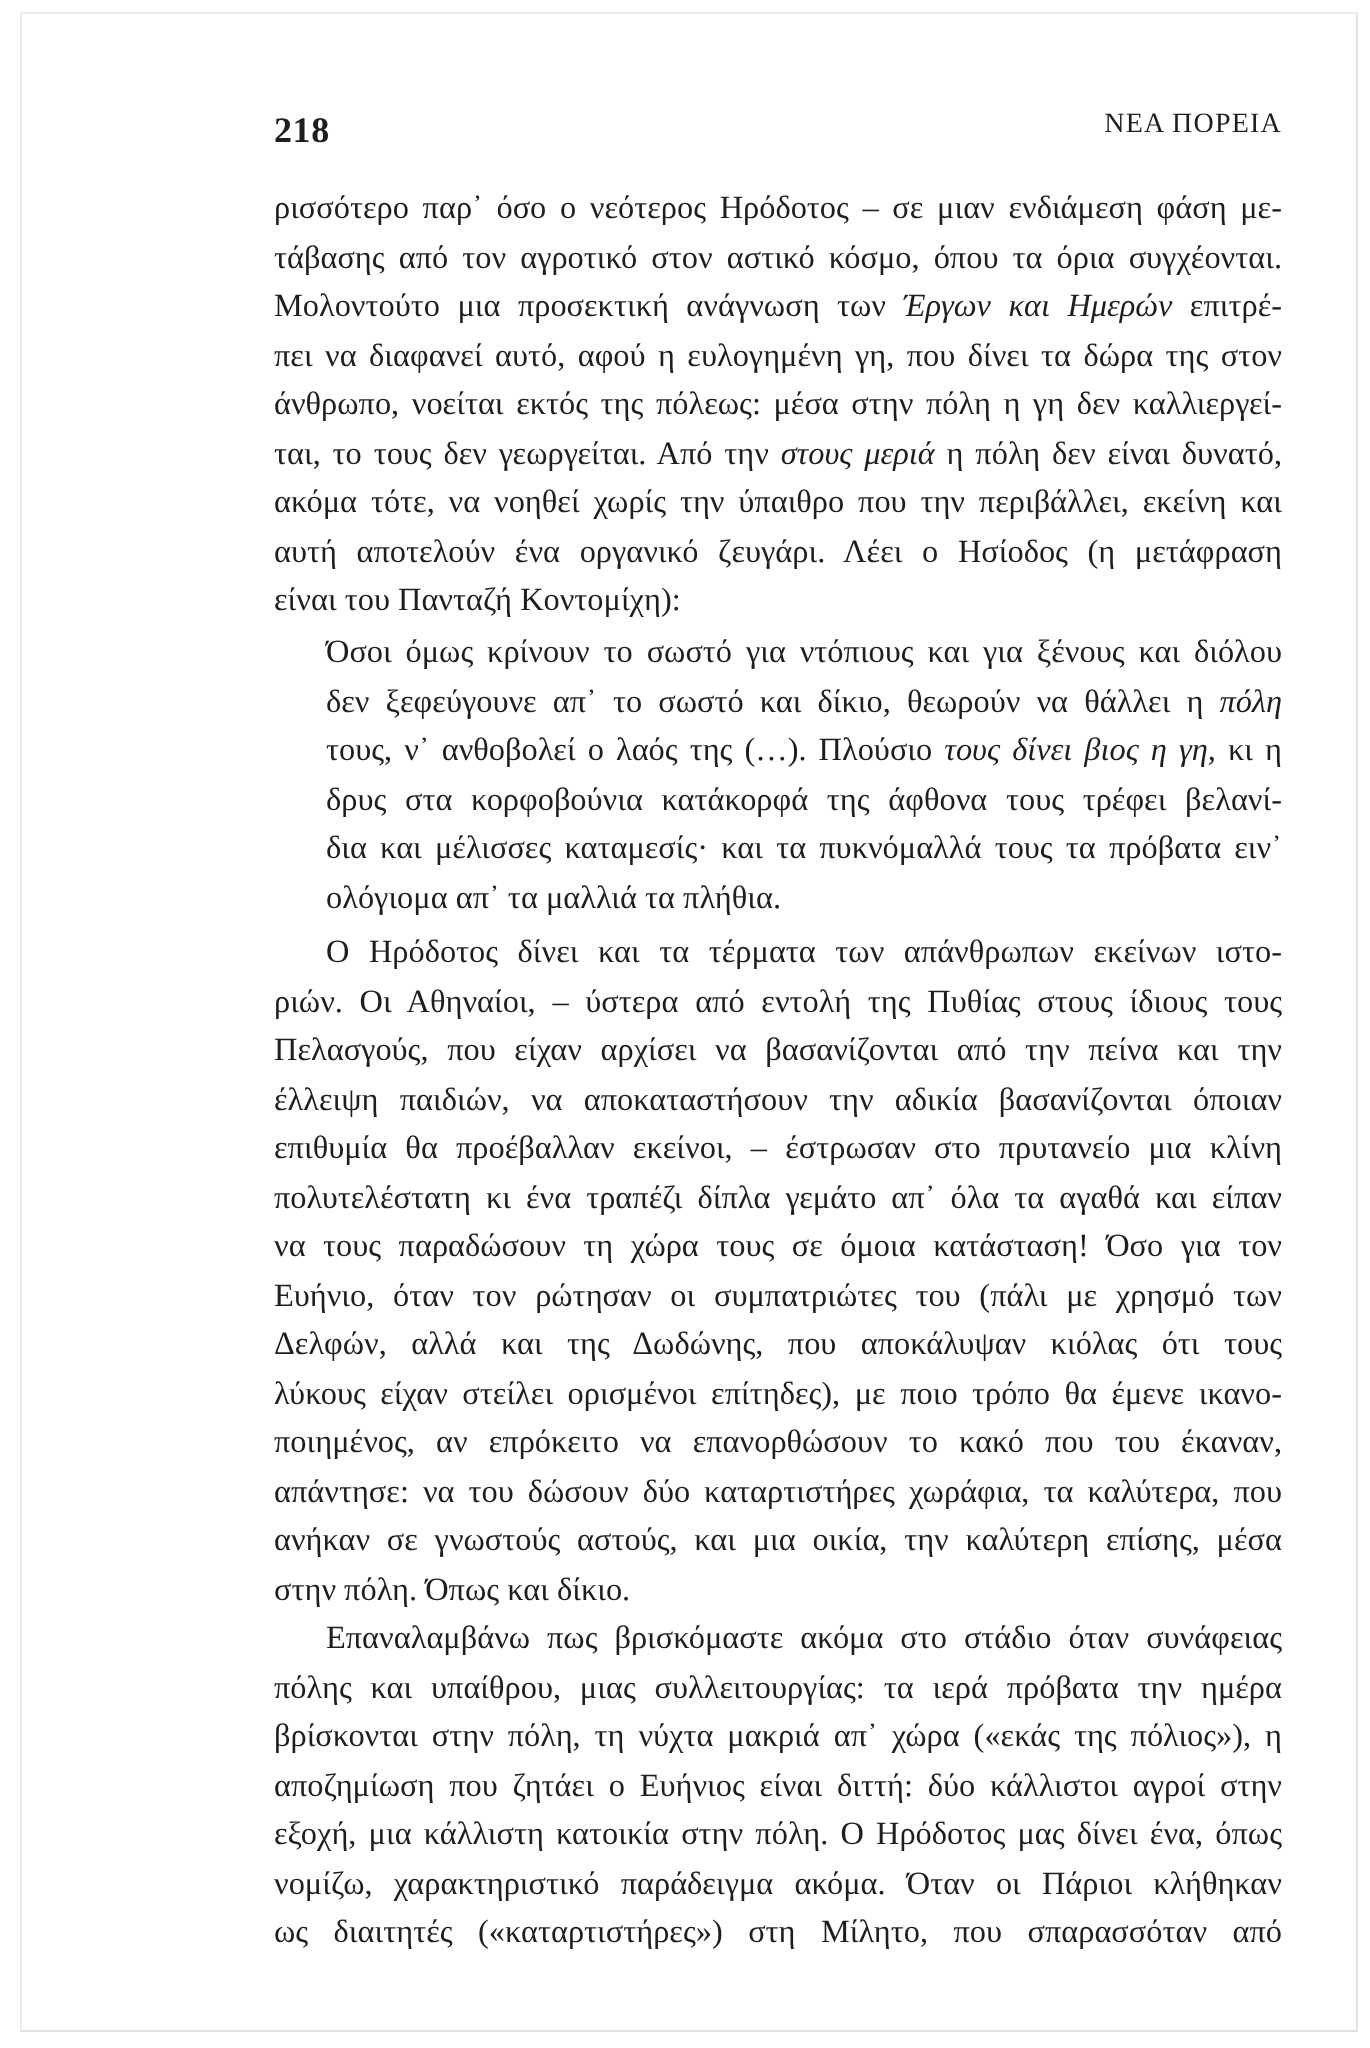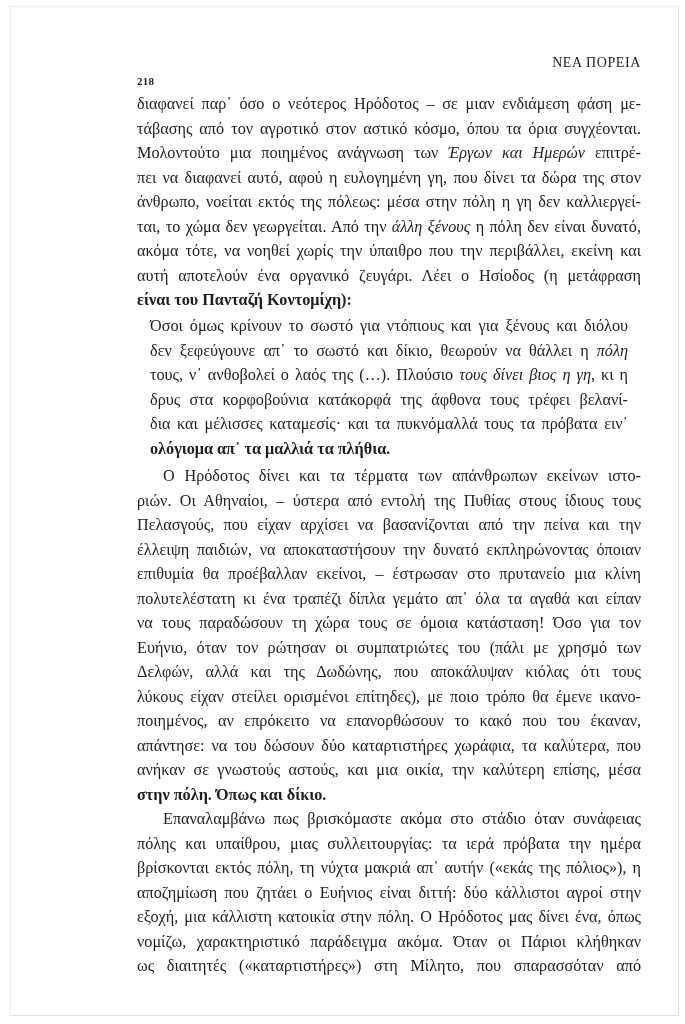--- a/index.html
+++ b/index.html
@@ -3,78 +3,78 @@
 <meta charset="utf-8">
 <style>
   html, body { margin: 0; padding: 0; }
   body {
     width: 685px; height: 1024px; background: #ffffff; position: relative; overflow: hidden;
     font-family: "Liberation Serif", "DejaVu Serif", serif; color: #1e1e1e;
   }
   .page-edge { position: absolute; left: 10px; top: 6px; right: 6px; bottom: 8px;
     border-left: 1px solid #ececec; border-top: 1px solid #ececec; border-right: 1px solid #e4e4e4; border-bottom: 1px solid #e4e4e4; }
   .running-head { position: absolute; top: 55px; left: 137px; width: 504px; height: 20px; }
-  .page-number { position: absolute; left: 0; top: 0; font-size: 11px; font-weight: bold; letter-spacing: 0.3px; margin-top: 20px; }
+  .page-number { position: absolute; left: 0; top: 0; font-size: 18px; font-weight: bold; letter-spacing: 0.3px; }
   .running-title { position: absolute; right: 0; top: 0; font-size: 14px; letter-spacing: 0.6px; margin-left: 16px; }
   .line { position: absolute; left: 137px; width: 504px; font-size: 16.2px; line-height: 20px; white-space: nowrap;
     text-align: justify; text-align-last: justify; }
-  .line.last { text-align-last: left; font-weight: bold; }
+  .line.last { text-align-last: left; }
   .line.indent { left: 163px; width: 478px; }
-  .line.quote { left: 150px; width: 478px; }
+  .line.quote { left: 163px; width: 478px; }
   i { }
 </style>
 </head>
 <body>
 
 <div class="page-edge"></div>
 
 <div class="running-head">
   <span class="page-number">218</span>
   <span class="running-title">ΝΕΑ ΠΟΡΕΙΑ</span>
 </div>
 
 <div>
-  <div class="line" style="top:94px">διαφανεί παρ᾽ όσο ο νεότερος Ηρόδοτος – σε μιαν ενδιάμεση φάση με-</div>
+  <div class="line" style="top:94px">ρισσότερο παρ᾽ όσο ο νεότερος Ηρόδοτος – σε μιαν ενδιάμεση φάση με-</div>
   <div class="line" style="top:118.5px">τάβασης από τον αγροτικό στον αστικό κόσμο, όπου τα όρια συγχέονται.</div>
-  <div class="line" style="top:143px"><span>Μολοντούτο μια ποιημένος ανάγνωση των </span><i>Έργων και Ημερών</i><span> επιτρέ-</span></div>
+  <div class="line" style="top:143px"><span>Μολοντούτο μια προσεκτική ανάγνωση των </span><i>Έργων και Ημερών</i><span> επιτρέ-</span></div>
   <div class="line" style="top:167.5px">πει να διαφανεί αυτό, αφού η ευλογημένη γη, που δίνει τα δώρα της στον</div>
   <div class="line" style="top:192px">άνθρωπο, νοείται εκτός της πόλεως: μέσα στην πόλη η γη δεν καλλιεργεί-</div>
-  <div class="line" style="top:216.5px"><span>ται, το χώμα δεν γεωργείται. Από την </span><i>άλλη ξένους</i><span> η πόλη δεν είναι δυνατό,</span></div>
+  <div class="line" style="top:216.5px"><span>ται, το τους δεν γεωργείται. Από την </span><i>στους μεριά</i><span> η πόλη δεν είναι δυνατό,</span></div>
   <div class="line" style="top:241px">ακόμα τότε, να νοηθεί χωρίς την ύπαιθρο που την περιβάλλει, εκείνη και</div>
   <div class="line" style="top:265.5px">αυτή αποτελούν ένα οργανικό ζευγάρι. Λέει ο Ησίοδος (η μετάφραση</div>
   <div class="line last" style="top:290px">είναι του Πανταζή Κοντομίχη):</div>
 </div>
 
 <div>
   <div class="line quote" style="top:316px">Όσοι όμως κρίνουν το σωστό για ντόπιους και για ξένους και διόλου</div>
   <div class="line quote" style="top:340.5px"><span>δεν ξεφεύγουνε απ᾽ το σωστό και δίκιο, θεωρούν να θάλλει η </span><i>πόλη</i></div>
   <div class="line quote" style="top:365px"><span>τους, ν᾽ ανθοβολεί ο λαός της (…). Πλούσιο </span><i>τους δίνει βιος η γη,</i><span> κι η</span></div>
   <div class="line quote" style="top:389.5px">δρυς στα κορφοβούνια κατάκορφά της άφθονα τους τρέφει βελανί-</div>
   <div class="line quote" style="top:414px">δια και μέλισσες καταμεσίς· και τα πυκνόμαλλά τους τα πρόβατα ειν᾽</div>
   <div class="line quote last" style="top:438.5px">ολόγιομα απ᾽ τα μαλλιά τα πλήθια.</div>
 </div>
 
 <div>
   <div class="line indent" style="top:466px">Ο Ηρόδοτος δίνει και τα τέρματα των απάνθρωπων εκείνων ιστο-</div>
   <div class="line" style="top:490.5px">ριών. Οι Αθηναίοι, – ύστερα από εντολή της Πυθίας στους ίδιους τους</div>
   <div class="line" style="top:515px">Πελασγούς, που είχαν αρχίσει να βασανίζονται από την πείνα και την</div>
-  <div class="line" style="top:539.5px">έλλειψη παιδιών, να αποκαταστήσουν την δυνατό εκπληρώνοντας όποιαν</div>
+  <div class="line" style="top:539.5px">έλλειψη παιδιών, να αποκαταστήσουν την αδικία βασανίζονται όποιαν</div>
   <div class="line" style="top:564px">επιθυμία θα προέβαλλαν εκείνοι, – έστρωσαν στο πρυτανείο μια κλίνη</div>
   <div class="line" style="top:588.5px">πολυτελέστατη κι ένα τραπέζι δίπλα γεμάτο απ᾽ όλα τα αγαθά και είπαν</div>
   <div class="line" style="top:613px">να τους παραδώσουν τη χώρα τους σε όμοια κατάσταση! Όσο για τον</div>
   <div class="line" style="top:637.5px">Ευήνιο, όταν τον ρώτησαν οι συμπατριώτες του (πάλι με χρησμό των</div>
   <div class="line" style="top:662px">Δελφών, αλλά και της Δωδώνης, που αποκάλυψαν κιόλας ότι τους</div>
   <div class="line" style="top:686.5px">λύκους είχαν στείλει ορισμένοι επίτηδες), με ποιο τρόπο θα έμενε ικανο-</div>
   <div class="line" style="top:711px">ποιημένος, αν επρόκειτο να επανορθώσουν το κακό που του έκαναν,</div>
   <div class="line" style="top:735.5px">απάντησε: να του δώσουν δύο καταρτιστήρες χωράφια, τα καλύτερα, που</div>
   <div class="line" style="top:760px">ανήκαν σε γνωστούς αστούς, και μια οικία, την καλύτερη επίσης, μέσα</div>
   <div class="line last" style="top:784.5px">στην πόλη. Όπως και δίκιο.</div>
 </div>
 
 <div>
   <div class="line indent" style="top:809px">Επαναλαμβάνω πως βρισκόμαστε ακόμα στο στάδιο όταν συνάφειας</div>
   <div class="line" style="top:833.5px">πόλης και υπαίθρου, μιας συλλειτουργίας: τα ιερά πρόβατα την ημέρα</div>
-  <div class="line" style="top:858px">βρίσκονται εκτός πόλη, τη νύχτα μακριά απ᾽ αυτήν («εκάς της πόλιος»), η</div>
+  <div class="line" style="top:858px">βρίσκονται στην πόλη, τη νύχτα μακριά απ᾽ χώρα («εκάς της πόλιος»), η</div>
   <div class="line" style="top:882.5px">αποζημίωση που ζητάει ο Ευήνιος είναι διττή: δύο κάλλιστοι αγροί στην</div>
   <div class="line" style="top:907px">εξοχή, μια κάλλιστη κατοικία στην πόλη. Ο Ηρόδοτος μας δίνει ένα, όπως</div>
   <div class="line" style="top:931.5px">νομίζω, χαρακτηριστικό παράδειγμα ακόμα. Όταν οι Πάριοι κλήθηκαν</div>
   <div class="line" style="top:956px">ως διαιτητές («καταρτιστήρες») στη Μίλητο, που σπαρασσόταν από</div>
 </div>
 
 </body></html>

